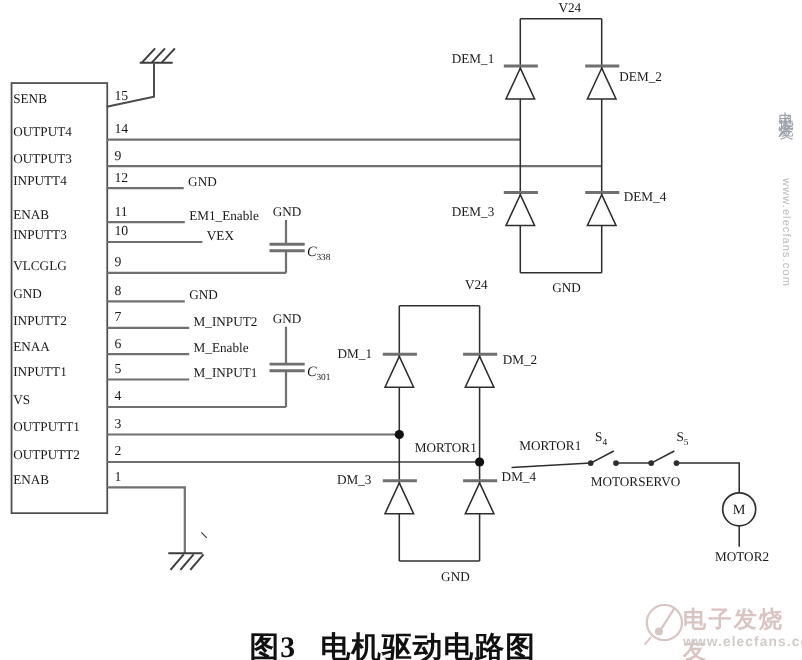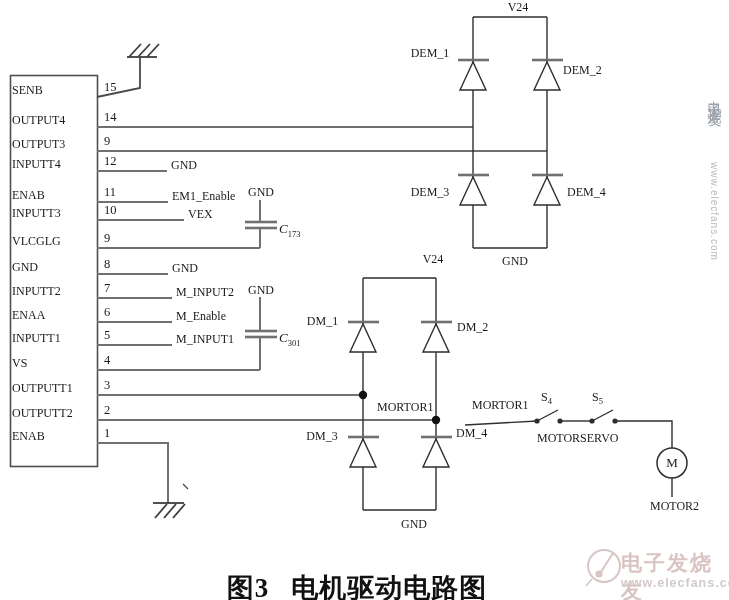--- a/index.html
+++ b/index.html
@@ -188,42 +188,42 @@
 
   <div class="net" style="left:171px;top:159px">GND</div>
   <div class="net" style="left:172px;top:190px">EM1_Enable</div>
   <div class="net" style="left:188px;top:208px">VEX</div>
   <div class="net" style="left:172px;top:262px">GND</div>
   <div class="net" style="left:176px;top:286px">M_INPUT2</div>
   <div class="net" style="left:176px;top:310px">M_Enable</div>
   <div class="net" style="left:176px;top:333px">M_INPUT1</div>
 
   <div class="net ctr" style="left:240px;top:186px;width:42px">GND</div>
-  <div class="cap-des" style="left:279px;top:222px"><span>C</span><sub>173</sub></div>
+  <div class="cap-des" style="left:279px;top:222px"><span>C</span><sub>338</sub></div>
   <div class="net ctr" style="left:240px;top:284px;width:42px">GND</div>
   <div class="cap-des" style="left:279px;top:331px"><span>C</span><sub>301</sub></div>
 
   <div class="net ctr" style="left:498px;top:1px;width:40px">V24</div>
   <div class="net rt" style="left:405px;top:47px;width:50px">DEM_1</div>
   <div class="net" style="left:563px;top:64px">DEM_2</div>
   <div class="net rt" style="left:405px;top:186px;width:50px">DEM_3</div>
-  <div class="net" style="left:567px;top:186px">DEM_4</div>
+  <div class="net" style="left:567px;top:173px">DEM_4</div>
   <div class="net ctr" style="left:495px;top:255px;width:40px">GND</div>
 
   <div class="net ctr" style="left:413px;top:253px;width:40px">V24</div>
   <div class="net rt" style="left:300px;top:315px;width:45px">DM_1</div>
   <div class="net" style="left:457px;top:321px">DM_2</div>
   <div class="net rt" style="left:300px;top:430px;width:44px">DM_3</div>
   <div class="net" style="left:456px;top:427px">DM_4</div>
   <div class="net ctr" style="left:394px;top:518px;width:40px">GND</div>
 
   <div class="net" style="left:377px;top:401px">MORTOR1</div>
   <div class="net" style="left:472px;top:399px">MORTOR1</div>
   <div class="sw" style="left:541px;top:391px"><span>S</span><sub>4</sub></div>
-  <div class="sw" style="left:592px;top:391px"><span>S</span><sub>5</sub></div>
+  <div class="sw" style="left:615px;top:391px"><span>S</span><sub>5</sub></div>
   <div class="net" style="left:537px;top:432px">MOTORSERVO</div>
   <div class="net ctr" style="left:662px;top:456px;width:20px;font-size:13px">M</div>
   <div class="net" style="left:650px;top:500px">MOTOR2</div>
 
   <div class="caption">
     <span class="fig">图3</span><span>电机驱动电路图</span>
   </div>
 
   <div class="wm-side">电子发烧友</div>
   <div class="wm-side-url">www.elecfans.com</div>

